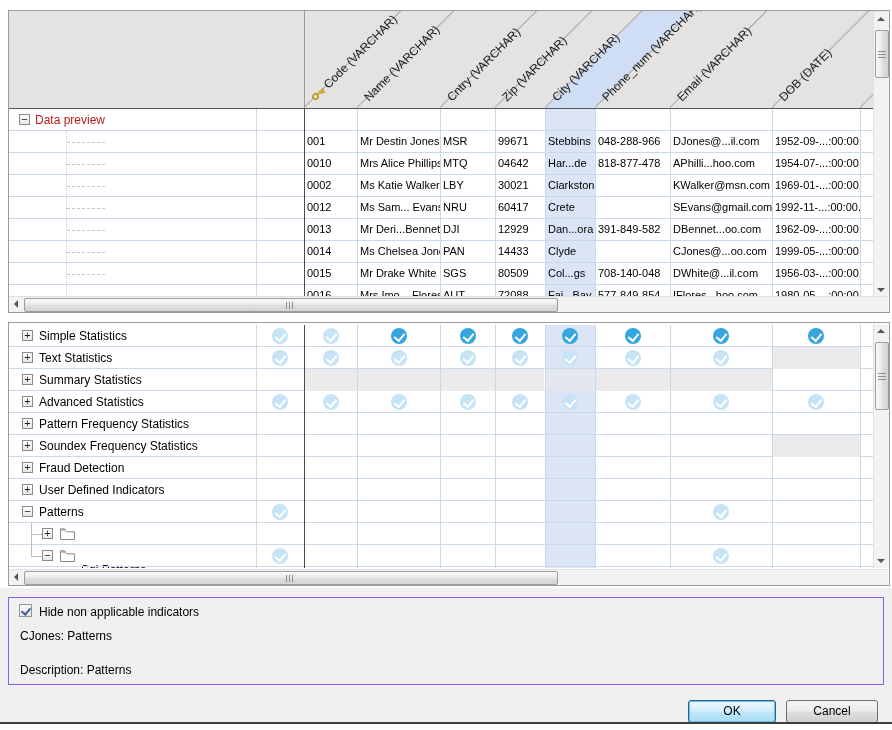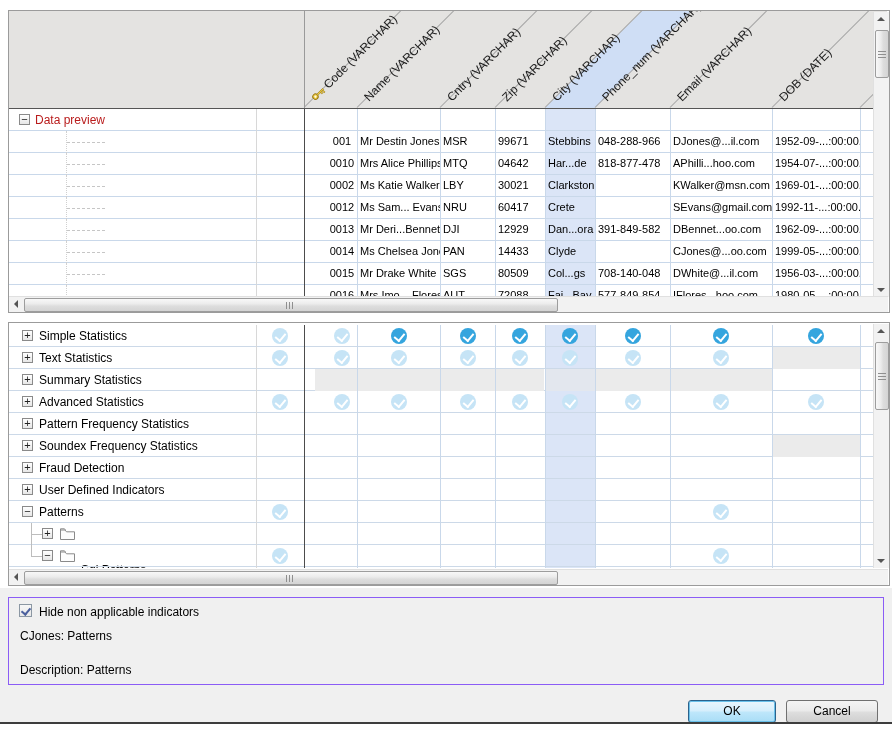--- a/index.html
+++ b/index.html
@@ -15,21 +15,21 @@
   #pt-header-left{position:absolute;left:0;top:0;width:295px;height:97px;background:var(--hdr);
                   border-right:1px solid #9a9a9a;}
   .hband{position:absolute;left:536px;bottom:0;width:50px;height:97px;background:#cfdef5;
          transform:skewX(-45deg);transform-origin:left bottom;}
   .diag{position:absolute;bottom:0;width:145px;height:1px;background:#a5a5a5;
         transform:rotate(-45deg);transform-origin:left center;}
   .hl{position:absolute;bottom:4px;transform:rotate(-45deg);transform-origin:0 100%;
       white-space:nowrap;font-size:12px;color:#1c1c1c;}
   .hl svg{vertical-align:-1px;margin-right:3px;}
   
-  .col-row{left:247px;width:48px;}  .col-code{left:306px;width:53px;text-align:center;}
+  .col-row{left:247px;width:48px;}  .col-code{left:295px;width:53px;}
   .col-name{left:348px;width:83px;} .col-cntry{left:431px;width:55px;}
   .col-zip{left:486px;width:49px;}  .col-city{left:536px;width:50px;}
   .col-phone{left:586px;width:75px;}.col-email{left:661px;width:102px;}
   .col-dob{left:763px;width:88px;}
   
   #pt-body{position:absolute;left:0;top:98px;width:864px;height:188px;overflow:hidden;}
   .band{position:absolute;left:536px;top:0;width:50px;height:100%;background:var(--hl);}
   .prow{position:relative;width:864px;height:22px;border-bottom:1px solid #c9d8ea;box-sizing:border-box;}
   .pcell{position:absolute;top:0;height:22px;padding:4px 2px 0 3px;box-sizing:border-box;
          font-size:11px;white-space:nowrap;overflow:hidden;color:#000;}

